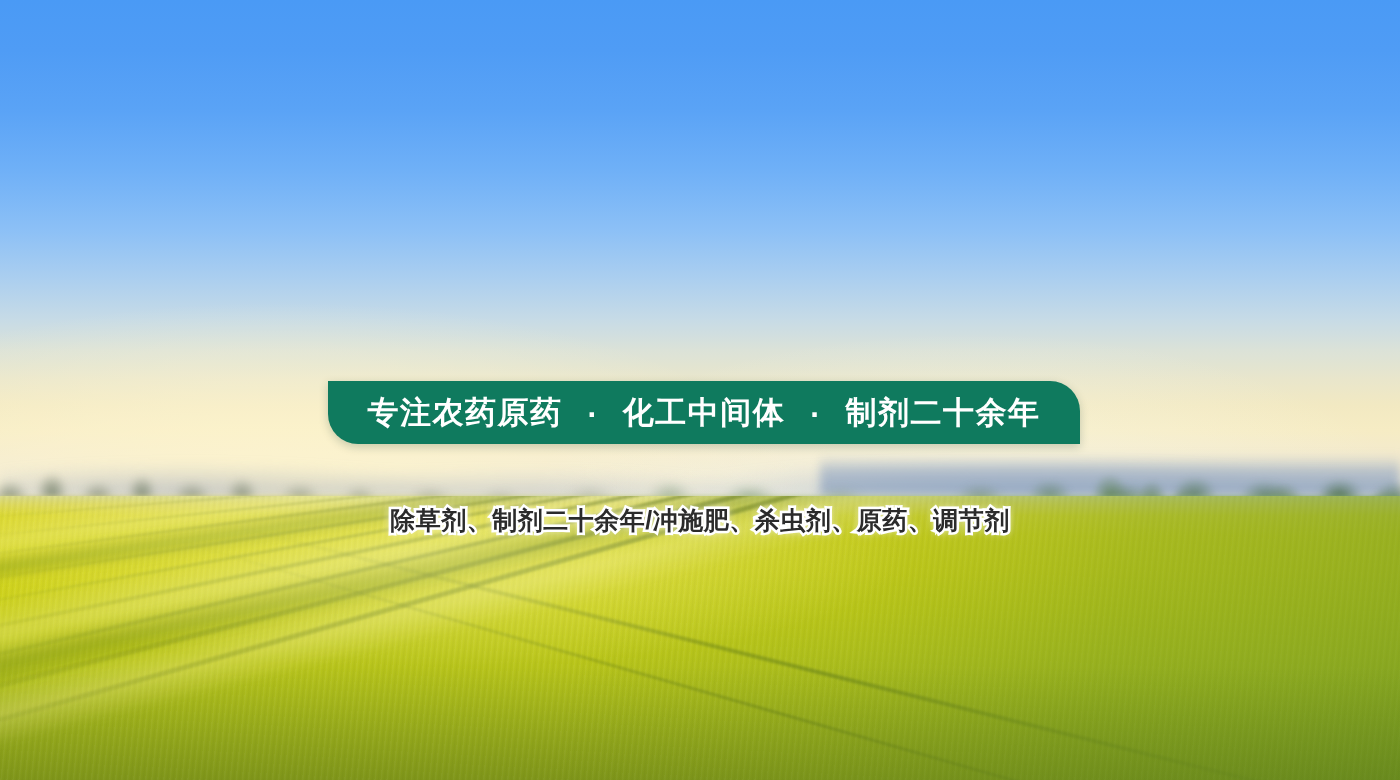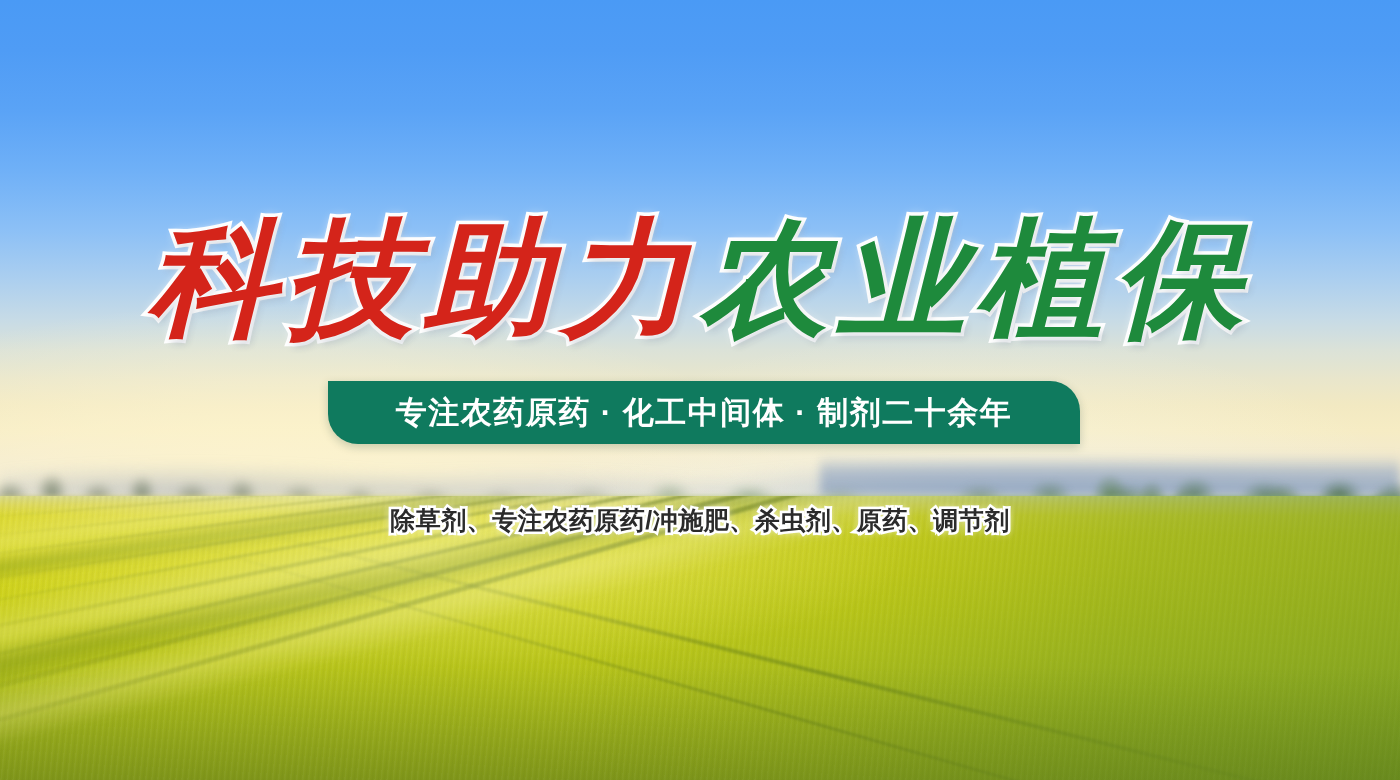--- a/index.html
+++ b/index.html
@@ -230,21 +230,21 @@
     border-radius:0 30px 0 30px;
     box-shadow:0 3px 10px rgba(20,60,50,.22);
     display:flex;align-items:center;justify-content:center;
   }
   .subtitle-text{
     color:#ffffff;
     font-size:31px;
     font-weight:bold;
     letter-spacing:1.5px;
     white-space:nowrap;
-    font-family:Liberation Sans, sans-serif;
+    font-family:Liberation Mono, monospace;
   }
 
   
   .products{
     position:absolute;left:0;top:500px;width:1400px;
     text-align:center;
   }
   .product-line{
     color:#2b2b2b;
     font-size:25px;
@@ -301,25 +301,22 @@
     <div class="tram" style="left:-180px;top:272px;width:1860px;height:5px;transform:rotate(-15.8deg);"></div>
 
     <div class="tram" style="left:240px;top:30px;width:1200px;height:4px;transform:rotate(14deg);background:linear-gradient(to right, rgba(96,120,22,0), rgba(90,114,22,.5), rgba(96,120,22,0));"></div>
     <div class="tram" style="left:180px;top:44px;width:1260px;height:3px;transform:rotate(16deg);background:linear-gradient(to right, rgba(96,120,22,0), rgba(92,116,22,.42), rgba(96,120,22,0));"></div>
 
     <div class="field-green-right"></div>
     <div class="field-sheen"></div>
     <div class="field-vig"></div>
   </div>
 
-  <div class="headline">
-    <span class="hl-red">科技助力</span><span class="hl-green">农业植保</span>
-  </div>
 
   <div class="subtitle-bar">
     <div class="subtitle-text">专注农药原药 · 化工中间体 · 制剂二十余年</div>
   </div>
 
   <div class="products">
-    <div class="product-line">除草剂、专注农药原药/冲施肥、杀虫剂、原药、调节剂</div>
+    <div class="product-line">除草剂、制剂二十余年/冲施肥、杀虫剂、原药、调节剂</div>
   </div>
 
 </div>
 
 </body></html>

